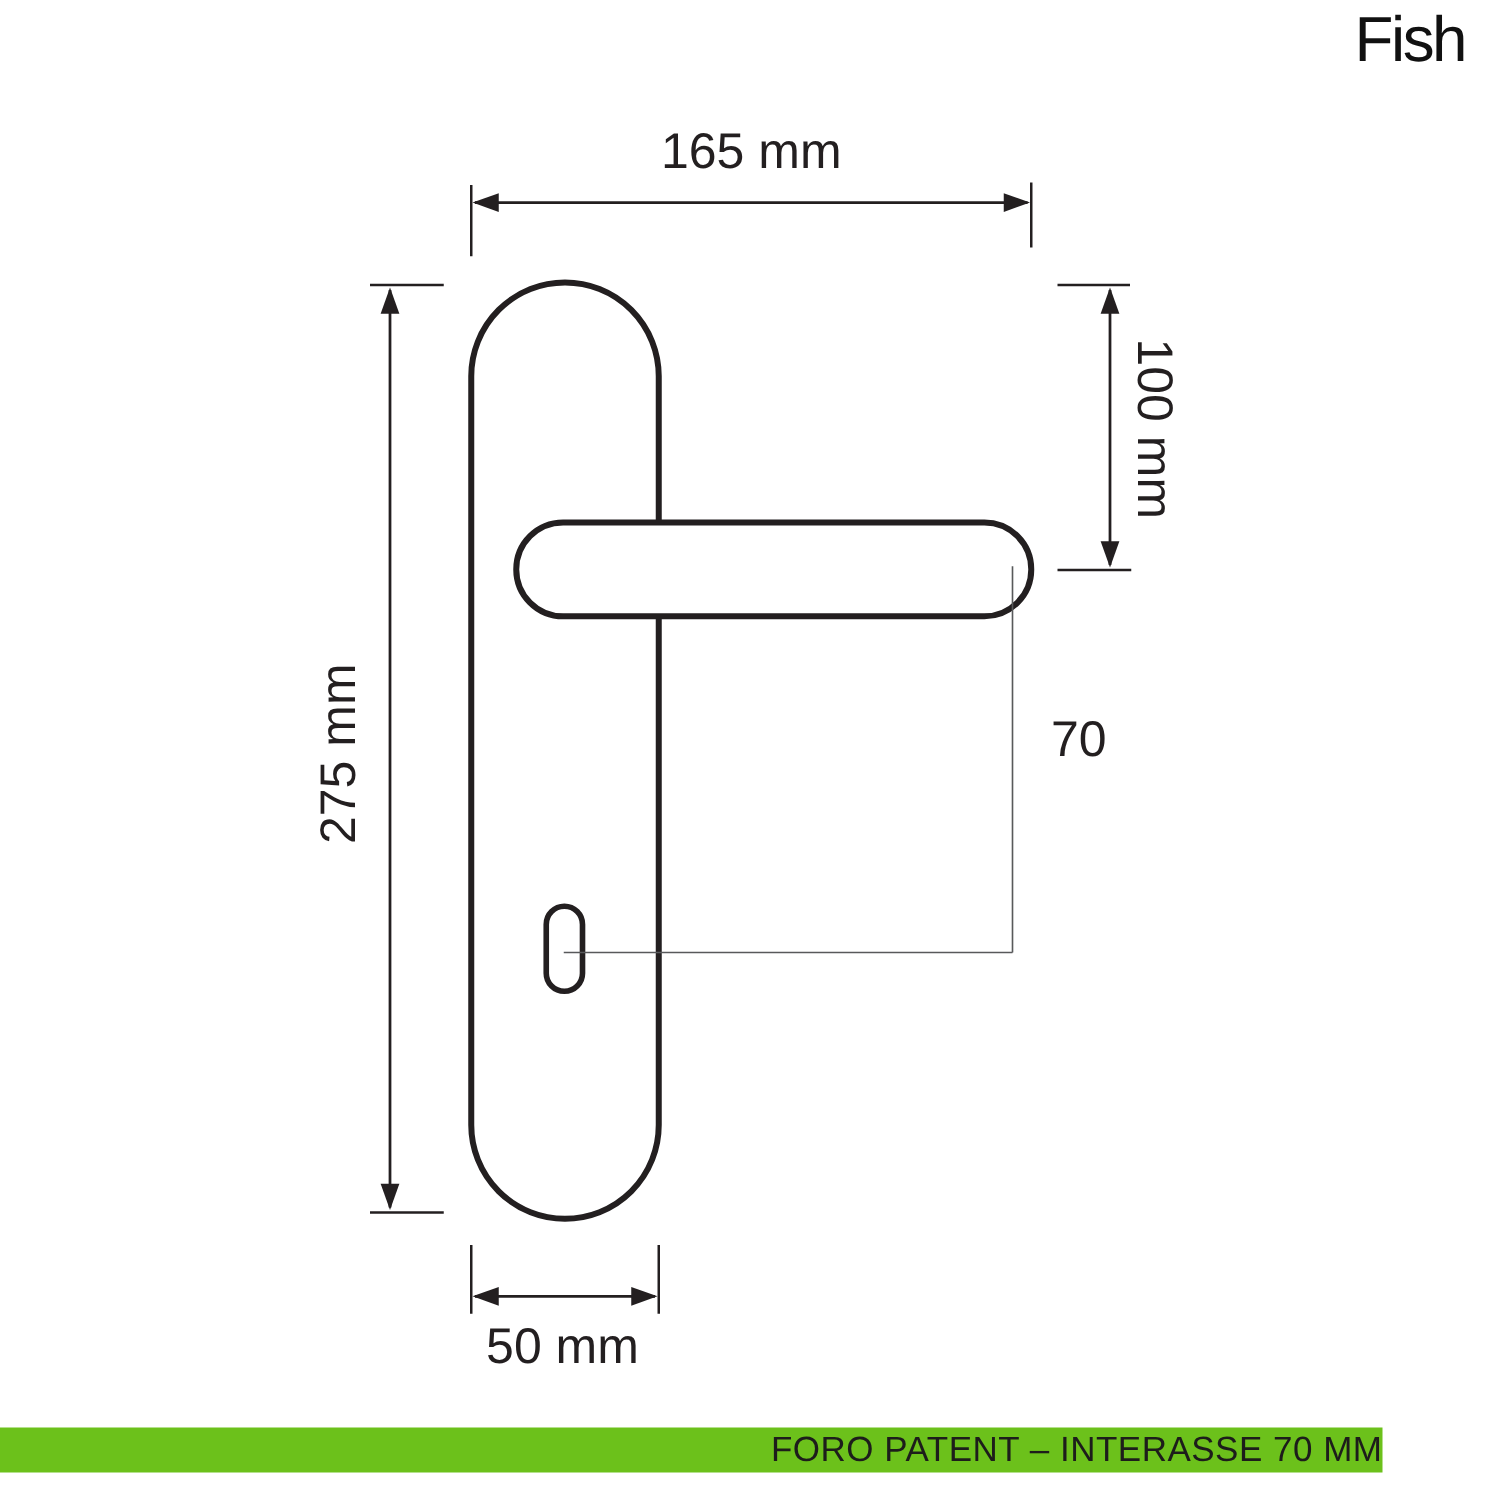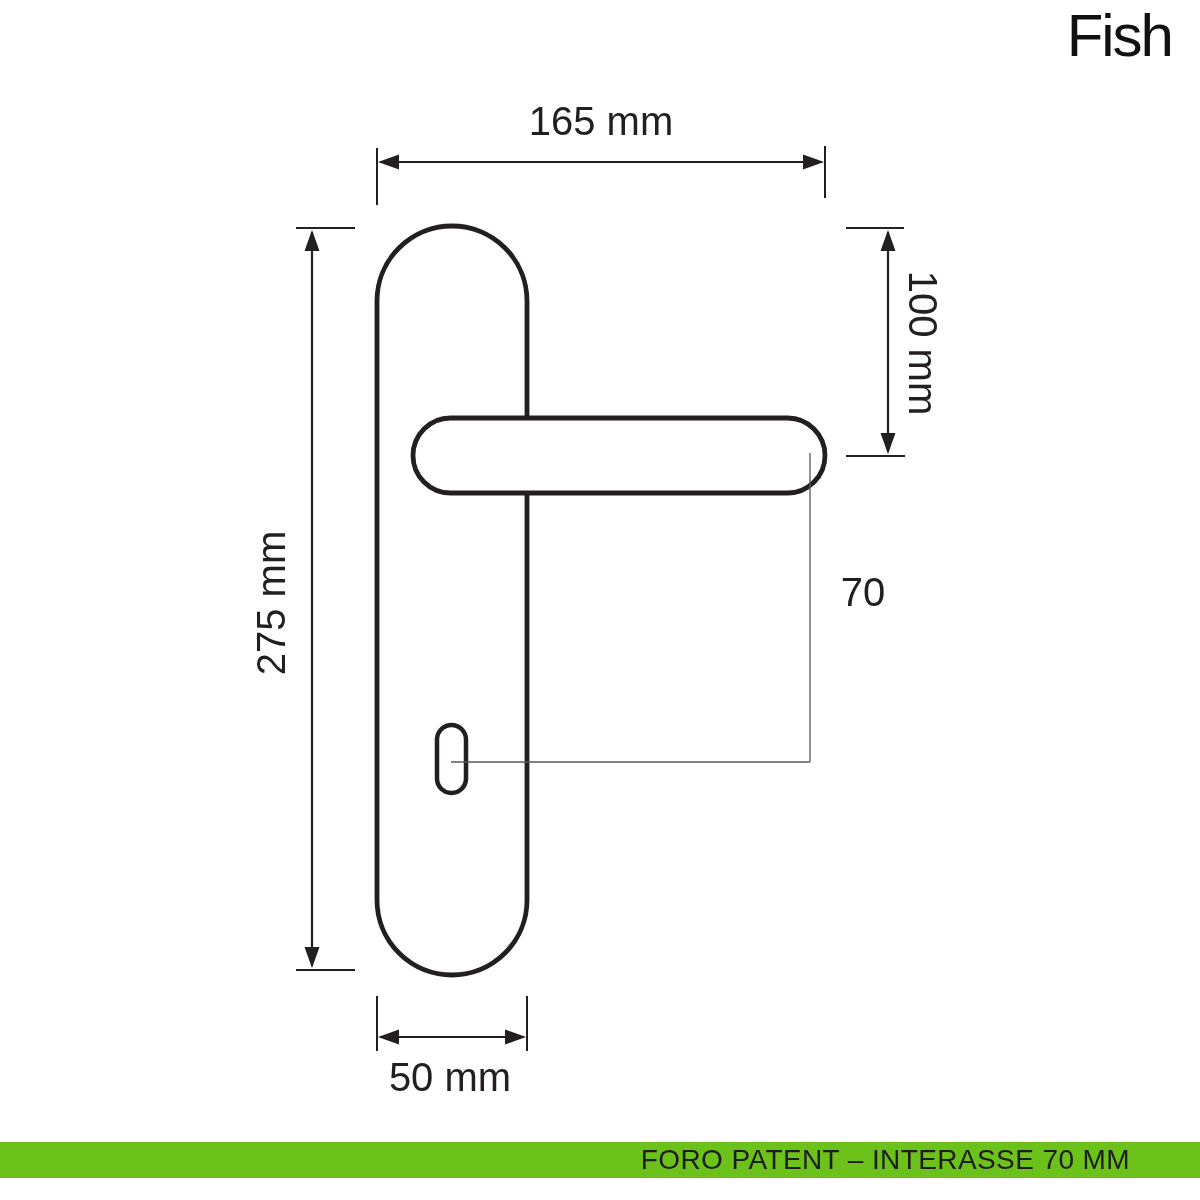--- a/index.html
+++ b/index.html
@@ -6,47 +6,46 @@
   body {
     width: 1200px; height: 1200px;
     position: relative;
     background: #ffffff;
     font-family: "Liberation Sans", sans-serif;
     overflow: hidden;
   }
   .page-title {
     position: absolute;
     top: 6px; right: 28px;
-    font-size: 60px;
+    font-size: 51px;
     line-height: 1;
     letter-spacing: -2px;
     color: #111111;
   }
   .drawing-svg { position: absolute; left: 0; top: 0; }
   .outline  { fill: #ffffff; stroke: #231f20; stroke-width: 4.8px; }
   .keyhole  { fill: #ffffff; stroke: #231f20; stroke-width: 4.5px; }
   .dim      { stroke: #231f20; stroke-width: 2.2px; fill: none; }
   .tick     { stroke: #231f20; stroke-width: 2px; }
   .arrow    { fill: #231f20; stroke: none; }
   .thin     { stroke: #58595b; stroke-width: 1.3px; fill: none; }
   .dim-label {
     font-family: "Liberation Sans", sans-serif;
     font-size: 40px;
     fill: #231f20;
   }
   .footer-bar {
     position: absolute;
     left: 0; top: 1142px;
-    width: 1200px; height: 36px;
+    width: 1106px; height: 36px;
     background: #6cc11b;
     display: flex;
     align-items: center;
     justify-content: flex-end;
     box-sizing: border-box;
-    padding-right: 70px;
   }
   .footer-text {
     font-size: 28px;
     letter-spacing: 0.4px;
     color: #1d1d1b;
   }
 </style>
 </head>
 <body>
 

